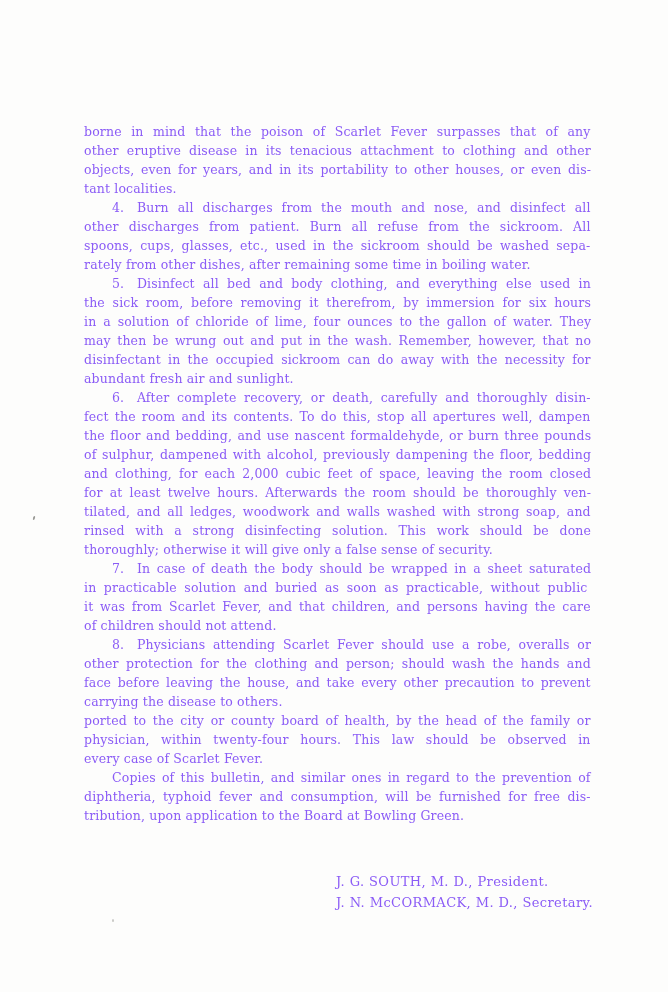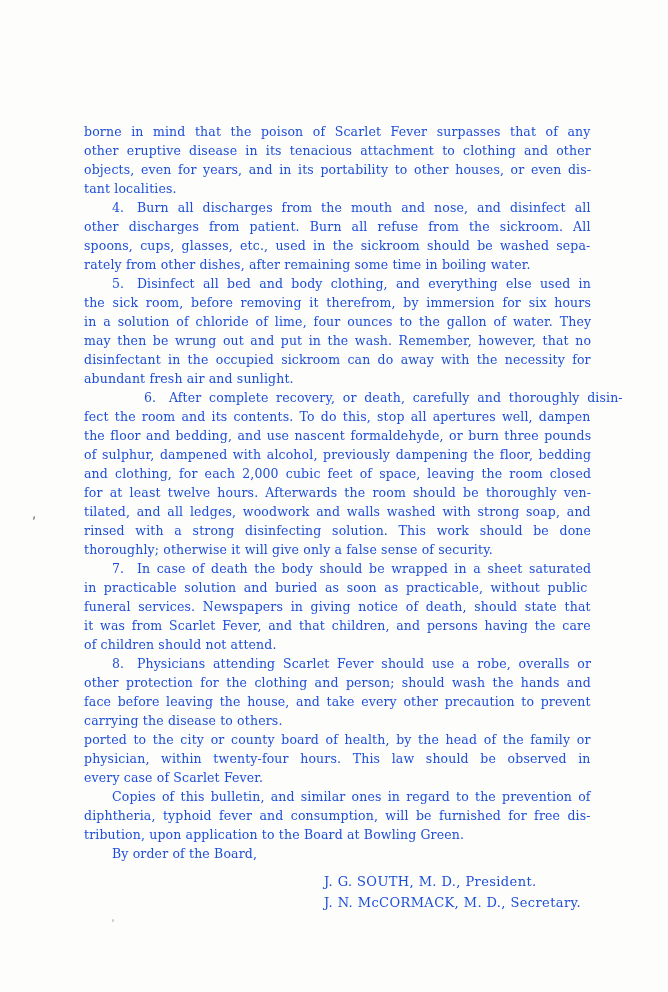--- a/index.html
+++ b/index.html
@@ -7,41 +7,41 @@
     padding: 0;
     background: #ffffff;
   }
   .page {
     position: relative;
     width: 668px;
     height: 992px;
     background: #fdfdfc;
     overflow: hidden;
     font-family: "DejaVu Serif", "Liberation Serif", serif;
-    color: #1d4ed8;
+    color: #8b5cf6;
   }
   .textblock {
     position: absolute;
     left: 84px;
     top: 122px;
     width: 507px;
   }
   .para { margin: 0; padding: 0; }
   .line {
     height: 19px;
     line-height: 19px;
     font-size: 12.5px;
     letter-spacing: 0.15px;
     white-space: nowrap;
     overflow: visible;
   }
   .line.indent { padding-left: 28px; }
   .signatures {
     position: absolute;
-    left: 324px;
+    left: 336px;
     top: 872px;
   }
   .sig-line {
     height: 20.5px;
     line-height: 20.5px;
     font-size: 13px;
     letter-spacing: 0.4px;
     white-space: nowrap;
   }
   .speck {
@@ -71,56 +71,52 @@
       </div>
       <div class="para">
         <div class="line indent"><span style="word-spacing: 4.1px;">5. Disinfect all bed and body clothing, and everything else used in</span></div>
         <div class="line"><span style="word-spacing: 3.54545px; margin-top: 12px;">the sick room, before removing it therefrom, by immersion for six hours</span></div>
         <div class="line"><span style="word-spacing: 2.71429px;">in a solution of chloride of lime, four ounces to the gallon of water. They</span></div>
         <div class="line"><span style="word-spacing: 2.30769px;">may then be wrung out and put in the wash. Remember, however, that no</span></div>
         <div class="line"><span style="word-spacing: 3.09091px;">disinfectant in the occupied sickroom can do away with the necessity for</span></div>
         <div class="line last"><span>abundant fresh air and sunlight.</span></div>
       </div>
       <div class="para">
-        <div class="line indent"><span style="word-spacing: 3.5px; margin-left: 32px;">6. After complete recovery, or death, carefully and thoroughly disin-</span></div>
+        <div class="line indent"><span style="word-spacing: 3.5px;">6. After complete recovery, or death, carefully and thoroughly disin-</span></div>
         <div class="line"><span style="word-spacing: 2px;">fect the room and its contents. To do this, stop all apertures well, dampen</span></div>
         <div class="line"><span style="word-spacing: 1.27273px;">the floor and bedding, and use nascent formaldehyde, or burn three pounds</span></div>
         <div class="line"><span style="word-spacing: 1.44444px;">of sulphur, dampened with alcohol, previously dampening the floor, bedding</span></div>
         <div class="line"><span style="word-spacing: 2.91667px;">and clothing, for each 2,000 cubic feet of space, leaving the room closed</span></div>
         <div class="line"><span style="word-spacing: 3px;">for at least twelve hours. Afterwards the room should be thoroughly ven-</span></div>
         <div class="line"><span style="word-spacing: 2.54545px;">tilated, and all ledges, woodwork and walls washed with strong soap, and</span></div>
         <div class="line"><span style="word-spacing: 6.5px;">rinsed with a strong disinfecting solution. This work should be done</span></div>
         <div class="line last"><span>thoroughly; otherwise it will give only a false sense of security.</span></div>
       </div>
       <div class="para">
         <div class="line indent"><span style="word-spacing: 2.41667px;">7. In case of death the body should be wrapped in a sheet saturated</span></div>
         <div class="line"><span style="word-spacing: 3.4px;">in practicable solution and buried as soon as practicable, without public</span></div>
-        <div class="line"><span style="word-spacing: 3.5px;">funeral services. Newspapers in giving notice of death, should state that</span></div>
         <div class="line"><span style="word-spacing: 2.58333px;">it was from Scarlet Fever, and that children, and persons having the care</span></div>
         <div class="line last"><span>of children should not attend.</span></div>
       </div>
       <div class="para">
         <div class="line indent"><span style="word-spacing: 3.55556px;">8. Physicians attending Scarlet Fever should use a robe, overalls or</span></div>
         <div class="line"><span style="word-spacing: 3.18182px;">other protection for the clothing and person; should wash the hands and</span></div>
         <div class="line"><span style="word-spacing: 2.45455px;">face before leaving the house, and take every other precaution to prevent</span></div>
         <div class="line last"><span>carrying the disease to others.</span></div>
       </div>
       <div class="para">
         <div class="line"><span style="word-spacing: 2.46667px;">ported to the city or county board of health, by the head of the family or</span></div>
         <div class="line"><span style="word-spacing: 7.44444px;">physician, within twenty-four hours. This law should be observed in</span></div>
         <div class="line last"><span>every case of Scarlet Fever.</span></div>
       </div>
       <div class="para">
         <div class="line indent"><span style="word-spacing: 2px;">Copies of this bulletin, and similar ones in regard to the prevention of</span></div>
         <div class="line"><span style="word-spacing: 3.2px;">diphtheria, typhoid fever and consumption, will be furnished for free dis-</span></div>
         <div class="line last"><span>tribution, upon application to the Board at Bowling Green.</span></div>
       </div>
-      <div class="para">
-        <div class="line indent last"><span>By order of the Board,</span></div>
-      </div>
     </div>
 
   <div class="signatures">
     <div class="sig-line">J. G. SOUTH, M. D., President.</div>
     <div class="sig-line">J. N. McCORMACK, M. D., Secretary.</div>
   </div>
 
   <div class="speck speck-a"></div>
   <div class="speck speck-b"></div>
 </div>

